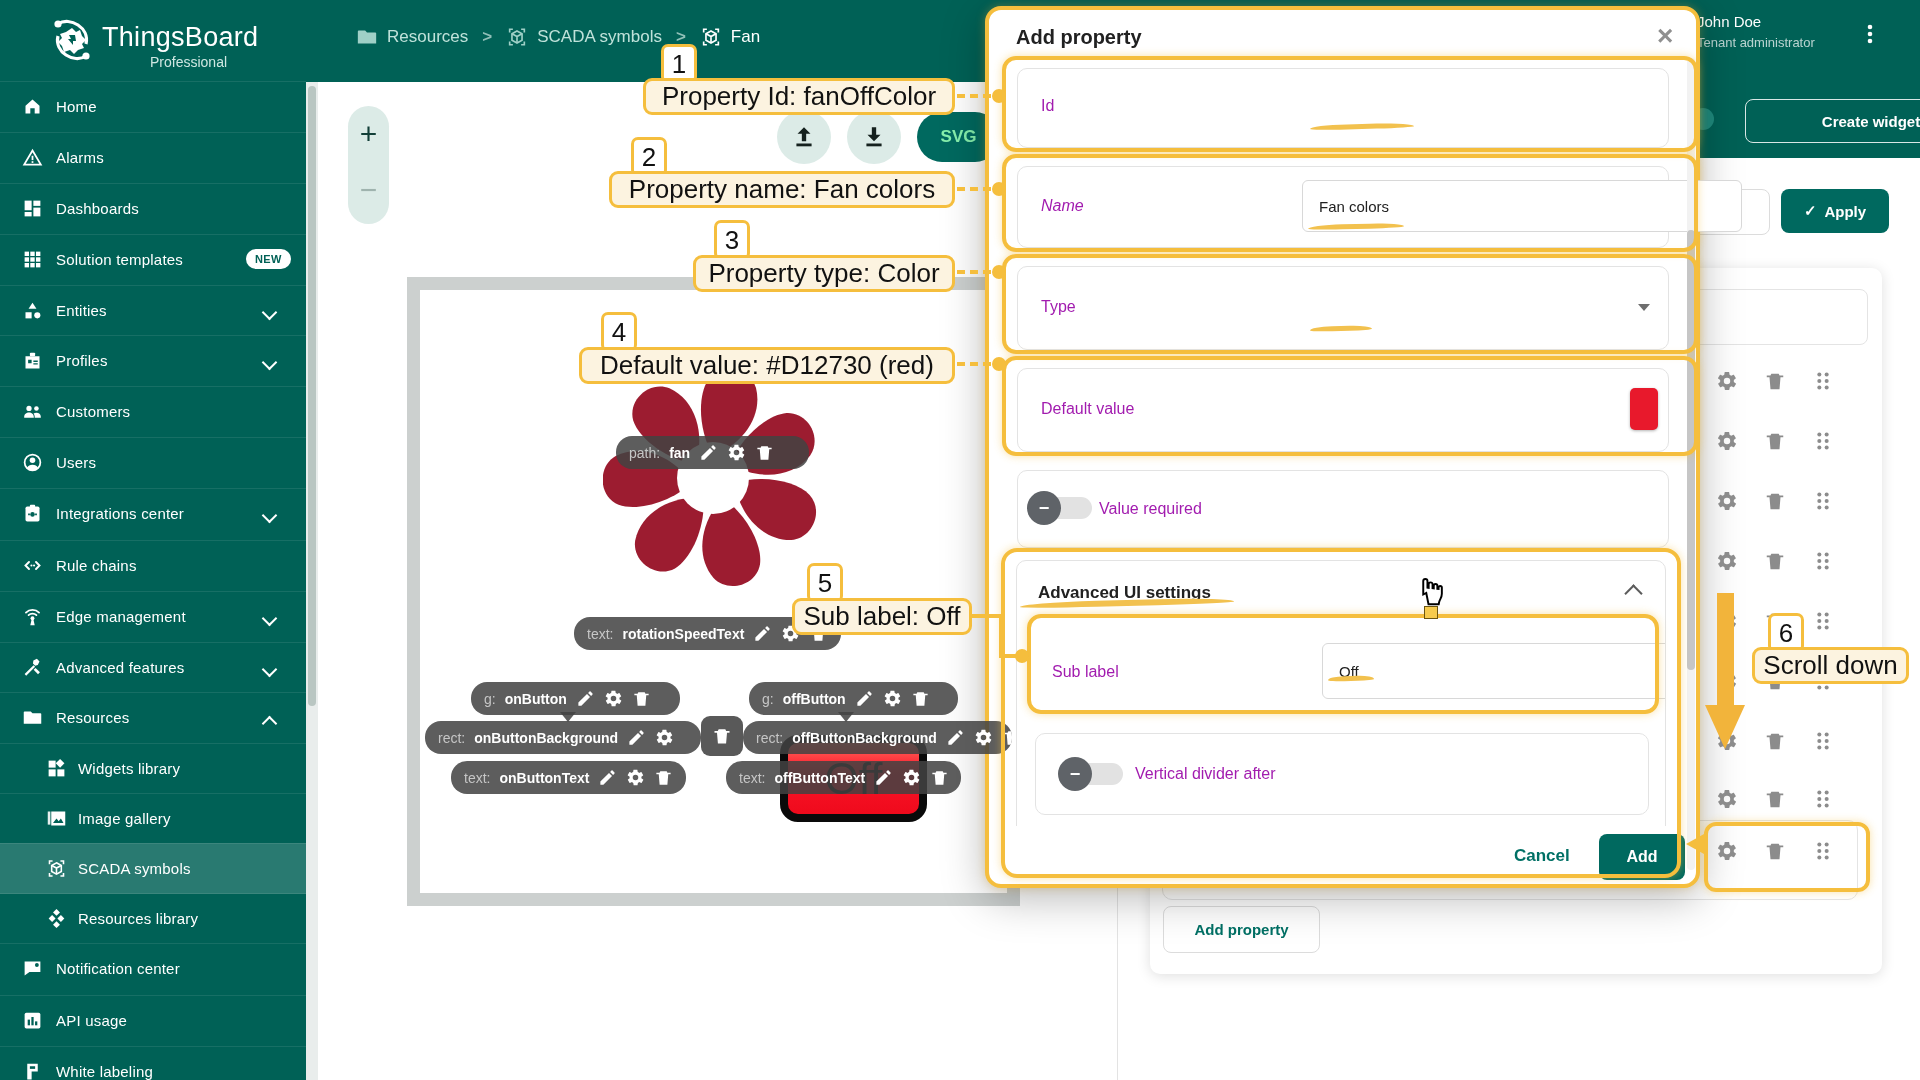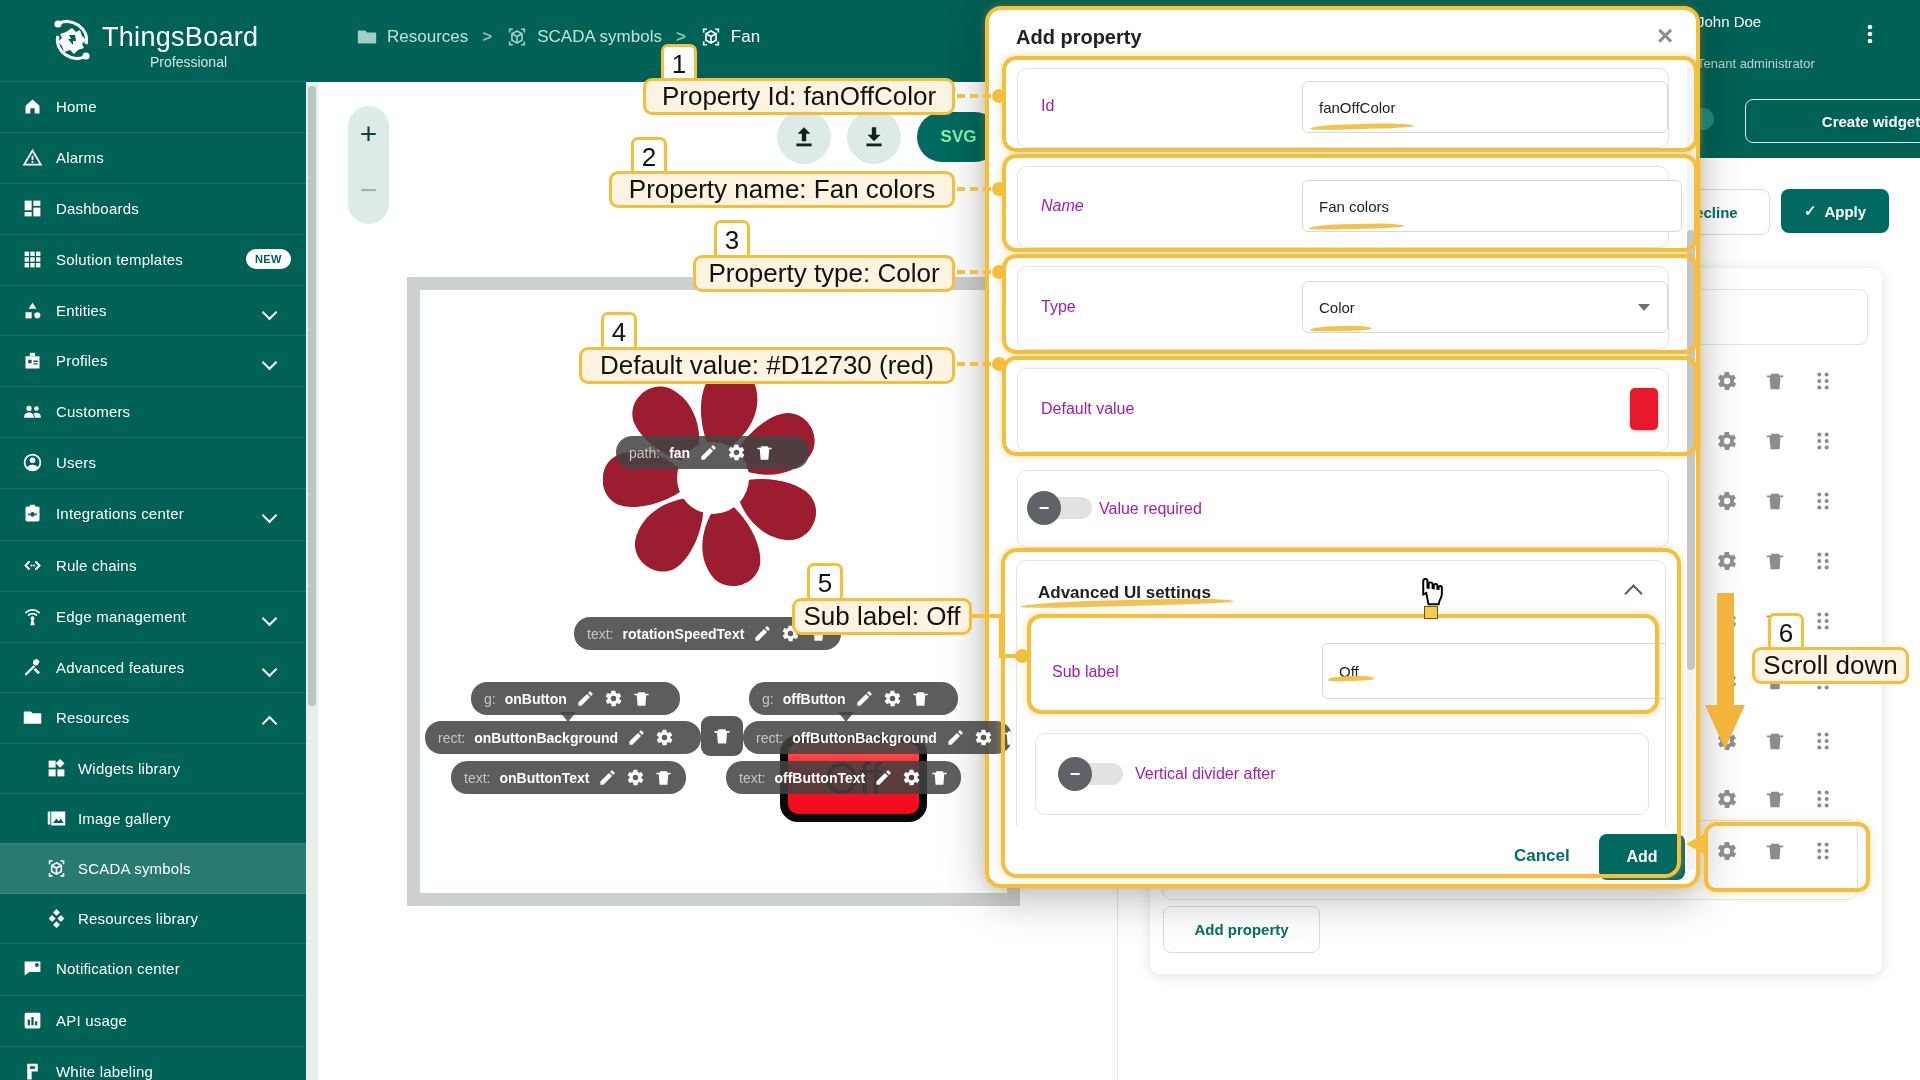--- a/index.html
+++ b/index.html
@@ -272,21 +272,21 @@
       <span class="crumb-sep">&gt;</span>
       <span style="display: flex; align-items: center; gap: 9px; cursor: pointer;">
         <svg width="22" height="22" style="color:#fff">
           <use href="#i-cube"></use>
         </svg>
         <span class="crumb active">Fan</span>
       </span>
     </div>
 
   <div class="abs" style="left:1697px;top:13px;color:#fff;font-size:15px;">John Doe</div>
-  <div class="abs" style="left:1697px;top:35px;color:rgba(255,255,255,.72);font-size:13px;margin-top:21px;">Tenant administrator</div>
+  <div class="abs" style="left:1697px;top:35px;color:rgba(255,255,255,.72);font-size:13px;">Tenant administrator</div>
   <svg class="abs g-ic" style="left:1858px;top:20px;color:#fff;" width="24" height="28">
       <use href="#i-dots"></use>
     </svg>
   <div class="abs" style="left:1692px;top:108px;width:22px;height:22px;border-radius:50%;background:#1F8A7D;"></div>
   <div class="abs" style="left:1745px;top:99px;width:154px;height:42px;border:1.5px solid rgba(255,255,255,.85);border-radius:8px;display:flex;align-items:center;justify-content:center;color:#fff;font-size:15px;font-weight:600;cursor:pointer;padding-left:48px;">Create widget</div>
 
   <div class="abs btn-outline" style="left:1652px;top:189px;width:116px;height:44px;">Decline</div>
   <div class="abs btn-fill" style="left:1781px;top:189px;width:108px;height:44px;">
     <span style="margin-right:8px;">✓</span>
     <span>Apply</span>
@@ -685,29 +685,27 @@
     </div>
   <div class="abs" style="left:1162px;top:820px;width:694px;height:78px;border:1px solid #E4E4E4;border-radius:10px;"></div>
   <div class="abs btn-outline" style="left:1163px;top:906px;width:155px;height:45px;border-radius:8px;">Add property</div>
 
   <div class="abs" id="modal">
     <div class="abs m-title" style="left:27px;top:16px;">Add property</div>
     <div class="abs" style="left:668px;top:10px;font-size:28px;font-weight:700;color:#8F8F8F;cursor:pointer;">×</div>
 
     <div class="m-row" style="left:28px;top:58px;width:650px;height:78px;"></div>
     <div class="m-label" style="left:52px;top:87px;">Id</div>
-    <div class="m-input" style="left:313px;top:71px;width:366px;height:52px;">fanOffColor</div>
 
     <div class="m-row" style="left:28px;top:156px;width:650px;height:80px;"></div>
     <div class="m-label" style="left:52px;top:187px;font-style:italic;">Name</div>
-    <div class="m-input" style="left:313px;top:170px;width:380px;height:52px;">Fan colors</div>
+    <div class="m-input" style="left:313px;top:170px;width:440px;height:52px;">Fan colors</div>
 
     <div class="m-row" style="left:28px;top:256px;width:650px;height:82px;"></div>
     <div class="m-label" style="left:52px;top:288px;">Type</div>
-    <div class="m-input" style="left:313px;top:271px;width:366px;height:52px;">Color</div>
     <div class="caret" style="left:649px;top:294px;"></div>
 
     <div class="m-row" style="left:28px;top:358px;width:650px;height:82px;"></div>
     <div class="m-label" style="left:52px;top:390px;">Default value</div>
     <div class="abs" style="left:641px;top:378px;width:28px;height:42px;background:#E8192C;border-radius:5px;box-shadow:0 1px 3px rgba(0,0,0,.3);cursor:pointer;"></div>
 
     <div class="m-row" style="left:28px;top:460px;width:650px;height:76px;"></div>
     <div class="toggle-track" style="left:45px;top:487px;"></div>
     <div class="toggle-knob" style="left:38px;top:481px;">
         <span>−</span>

